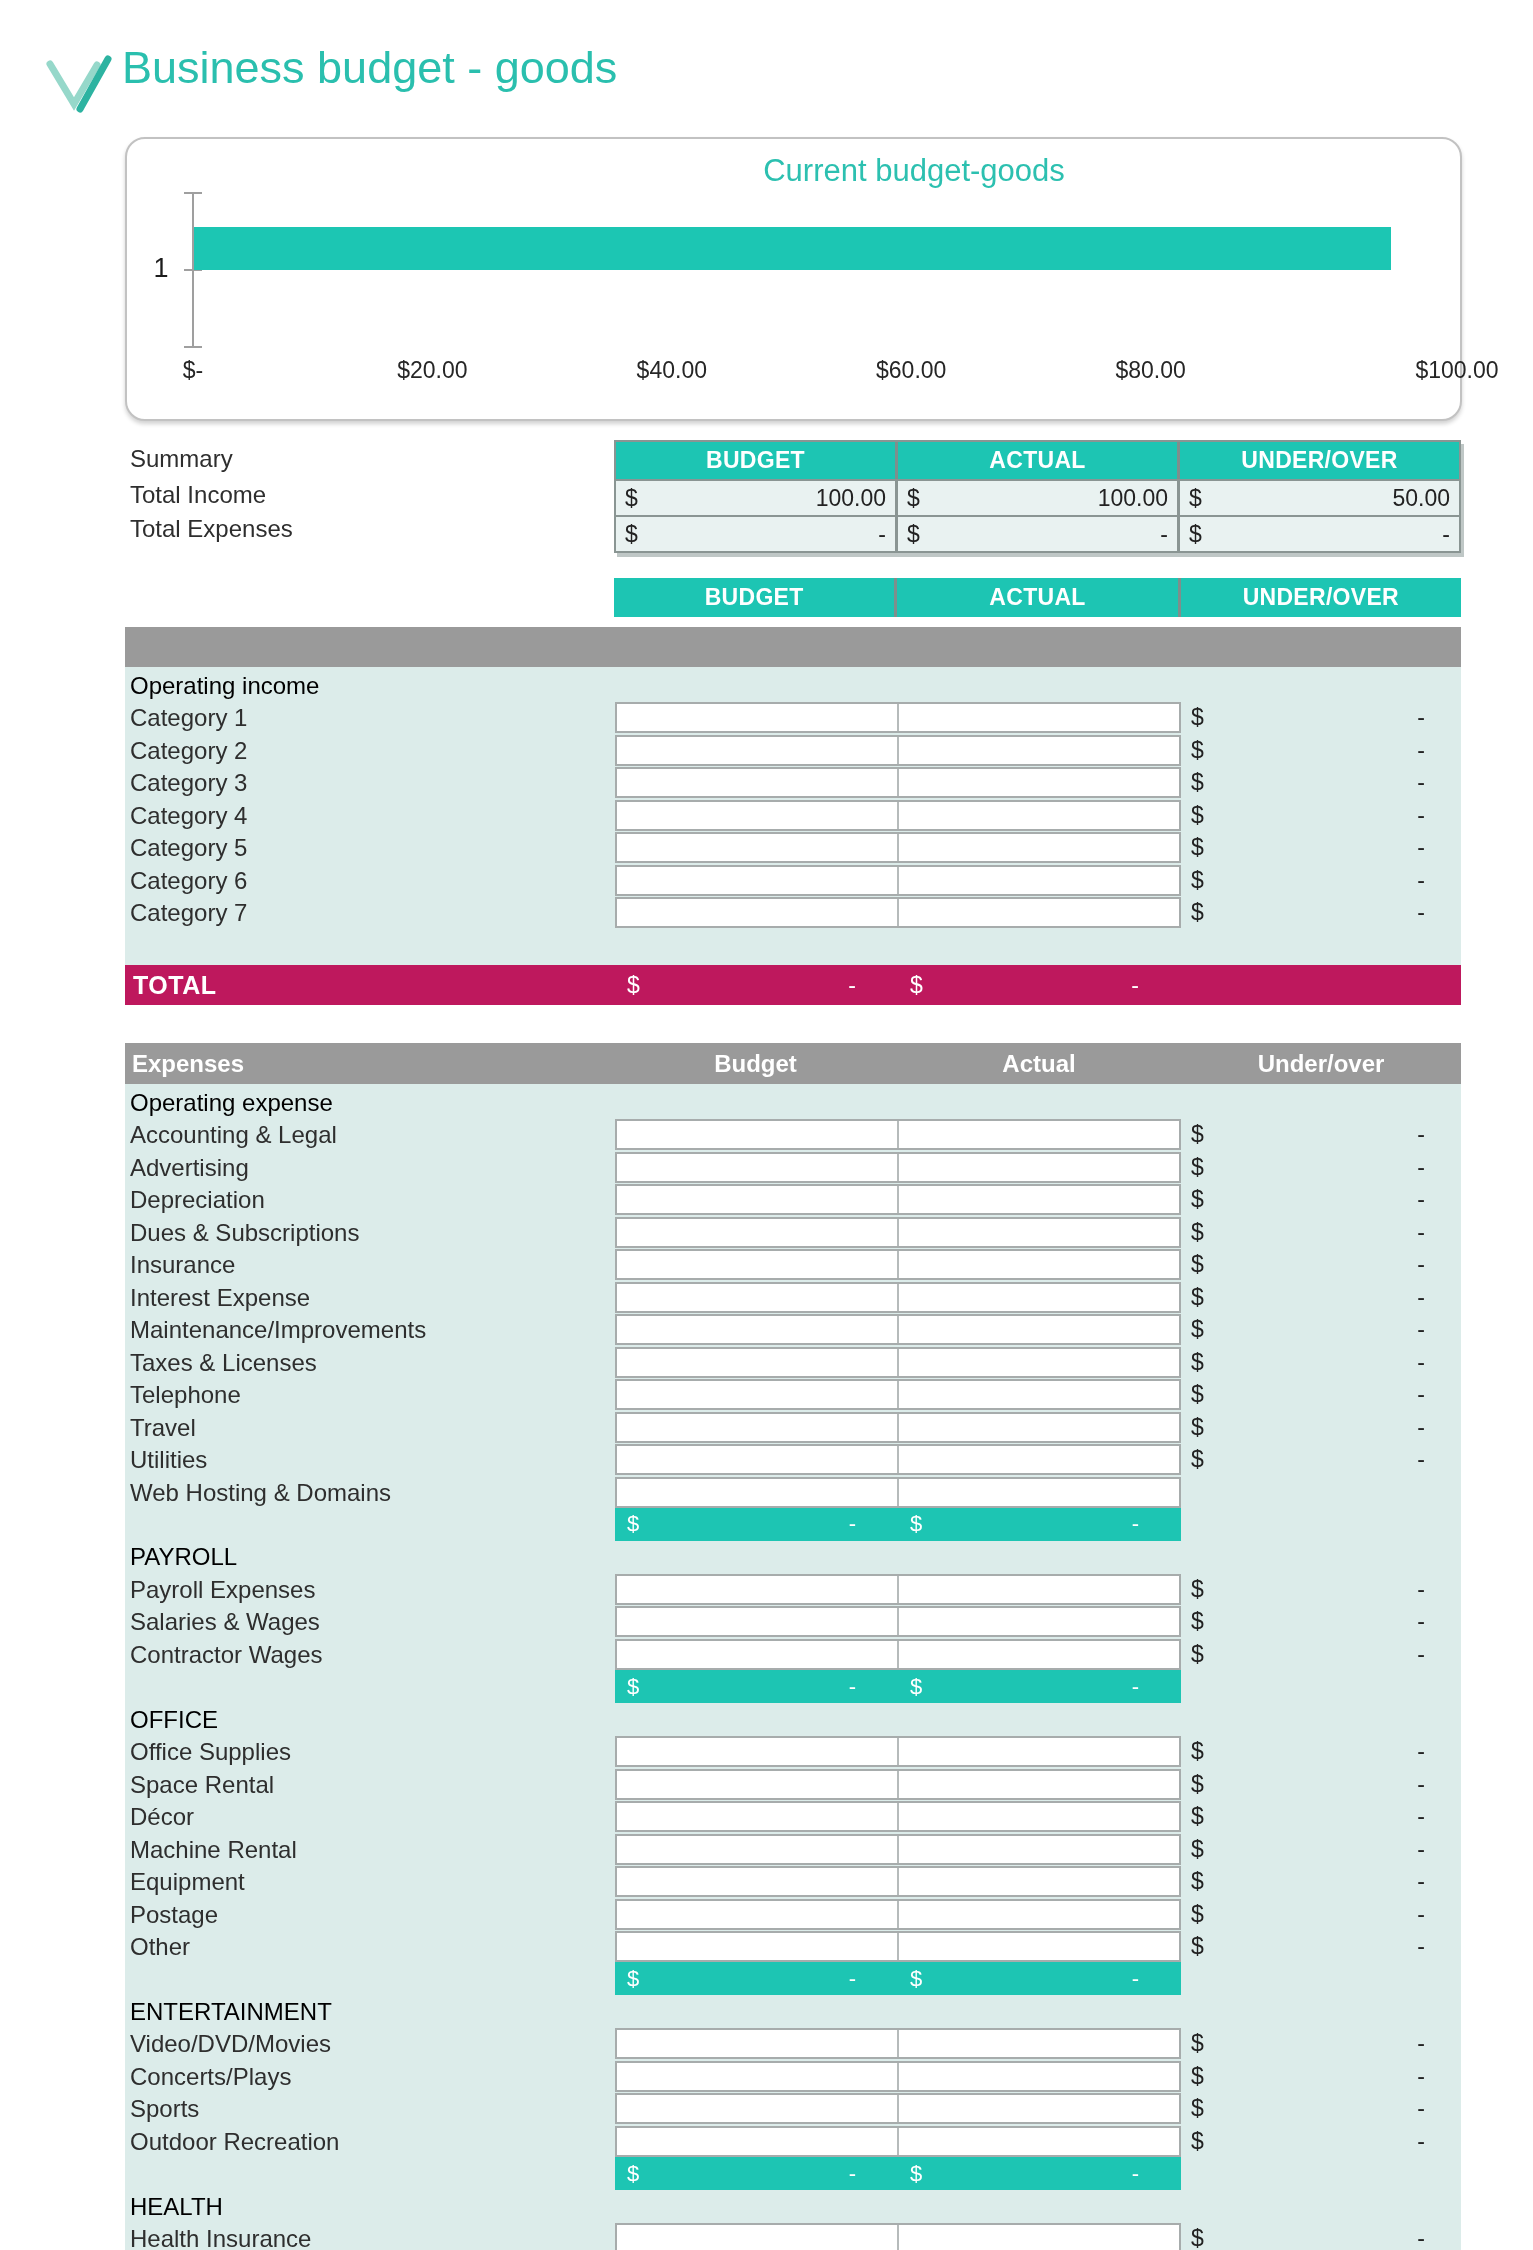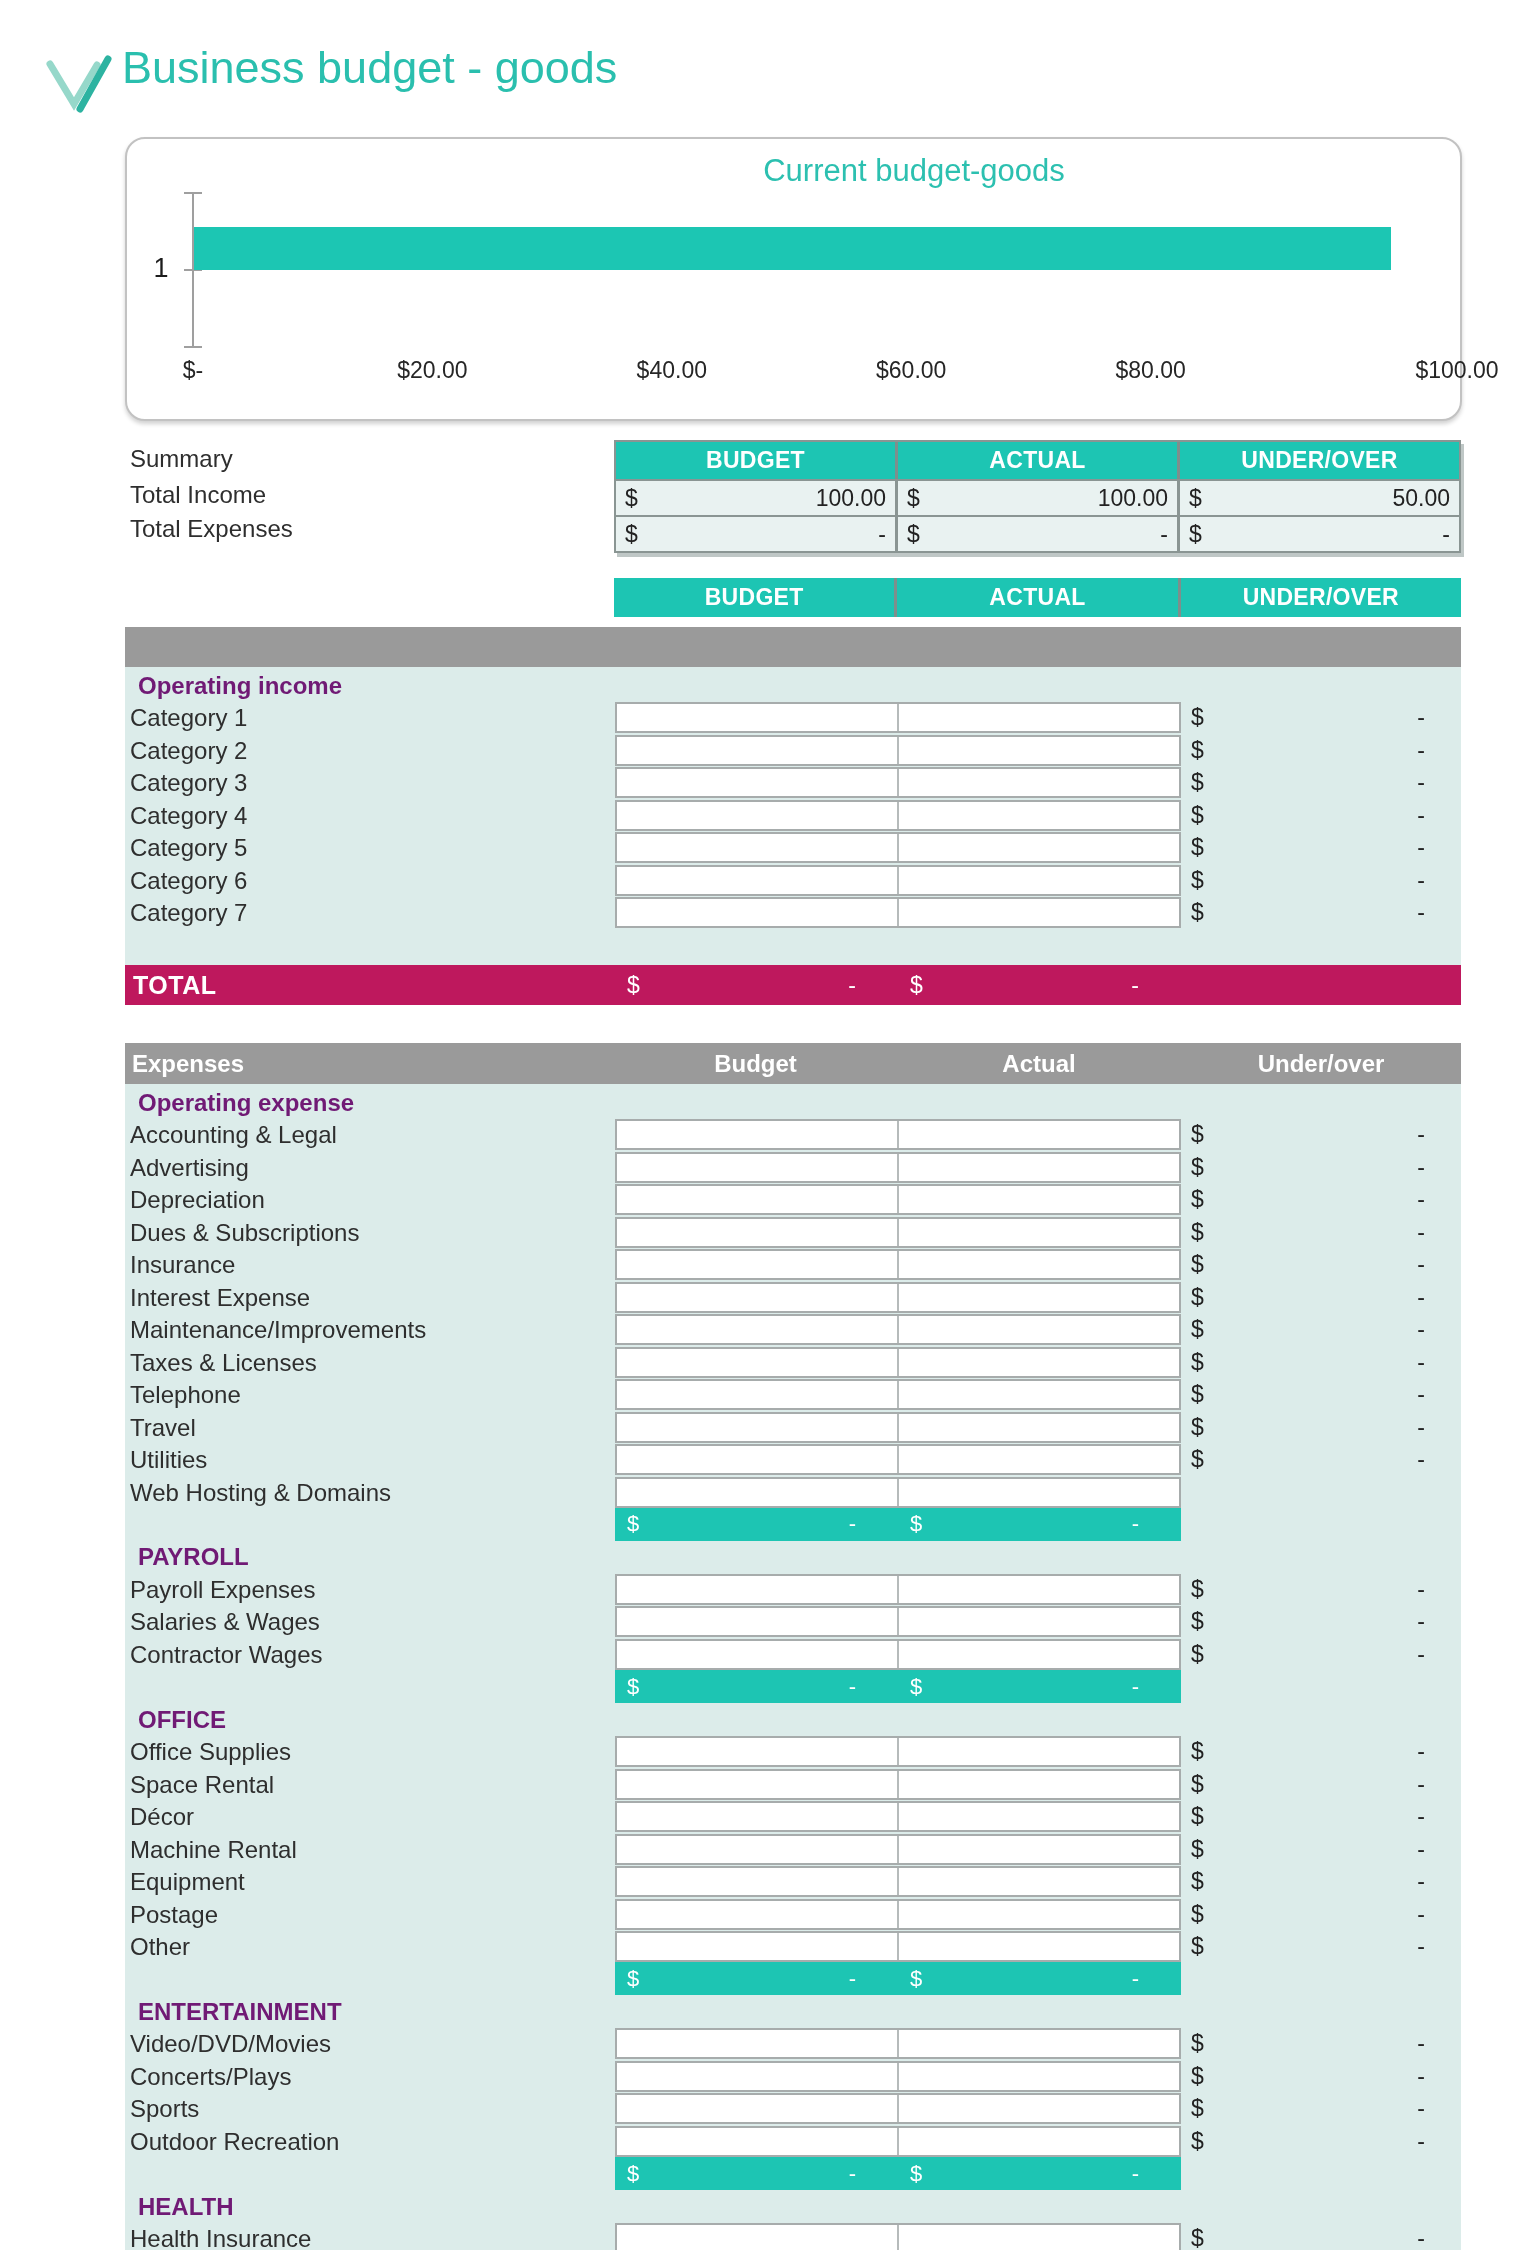--- a/index.html
+++ b/index.html
@@ -39,21 +39,21 @@
   .cols-head .hcell{line-height:39px;}
   .band{position:absolute;left:125px;width:1336px;height:41px;background:#9a9a9a;color:#fff;}
   .band-label{position:absolute;left:7px;top:0;line-height:41px;font-size:24px;font-weight:600;}
   .band-col{position:absolute;top:0;line-height:41px;font-size:24px;font-weight:600;text-align:center;}
 
   .section-block{position:absolute;left:125px;width:1336px;background:#dcecea;overflow:hidden;}
 
   
   .g-row{position:absolute;left:0;width:100%;height:33px;}
   .g-label{position:absolute;left:5px;top:0;line-height:33px;font-size:24px;color:#2e2e2e;white-space:nowrap;}
-  .g-heading .g-label{font-weight:700;color:#701a75;margin-left:8px;}
+  .g-heading .g-label{font-weight:400;color:#000000;}
   .inp-box{position:absolute;left:490px;top:1px;width:566px;height:31px;background:#fff;
            border:2px solid #a7acac;display:flex;box-sizing:border-box;}
   .inp-cell{flex:1;}
   .inp-cell + .inp-cell{border-left:2px solid #b6bbbb;}
   .uo-d{position:absolute;left:1066px;top:0;line-height:33px;font-size:23px;color:#222;}
   .uo-v{position:absolute;left:1160px;top:0;width:140px;text-align:right;line-height:33px;font-size:23px;color:#222;}
 
   .subtotal{position:absolute;left:490px;top:0;width:566px;height:33px;background:#1dc5b3;display:flex;}
   .sub-half{flex:1;display:flex;justify-content:space-between;align-items:center;
             padding:0 42px 0 12px;color:#fff;font-size:22px;}

